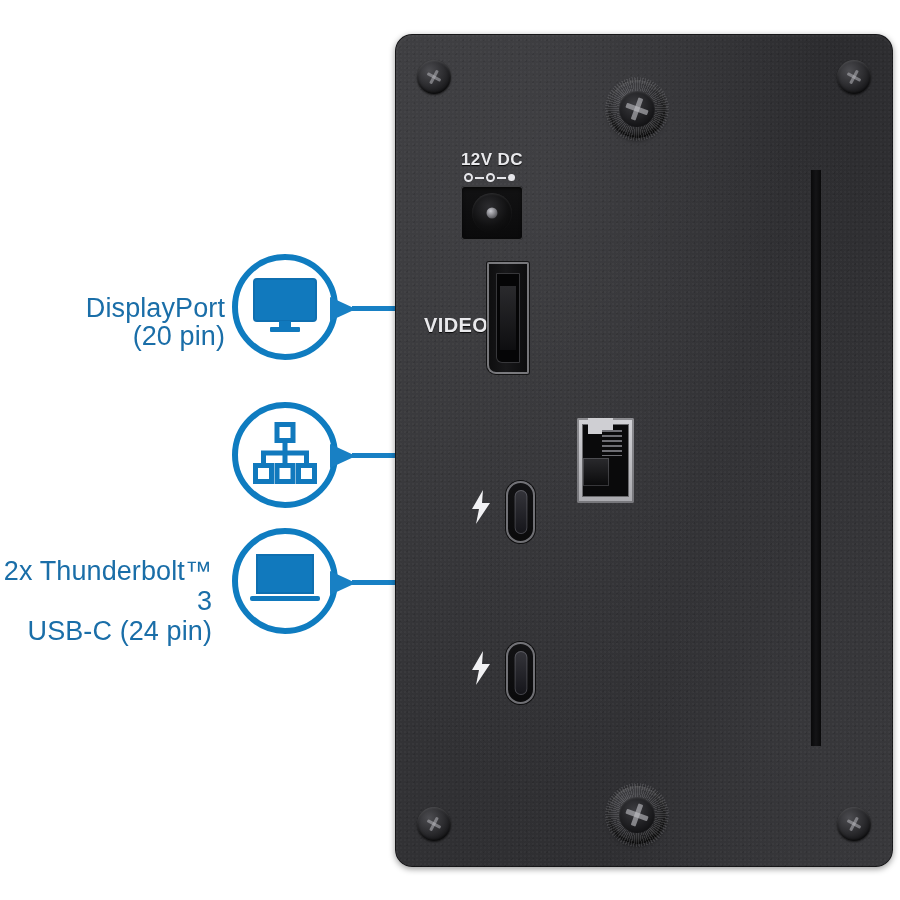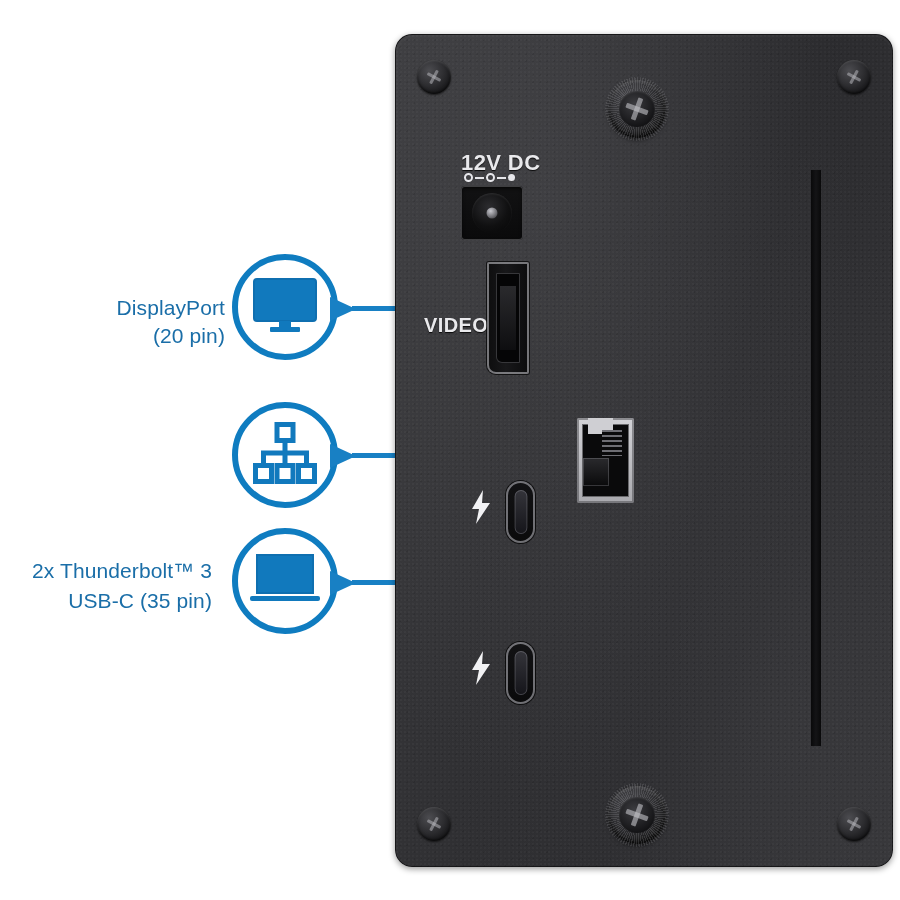--- a/index.html
+++ b/index.html
@@ -4,21 +4,21 @@
 <style>
   html,body{margin:0;padding:0;background:#ffffff;}
   body{width:900px;height:900px;position:relative;overflow:hidden;
        font-family:"Liberation Sans",sans-serif;}
 
   #stage{position:absolute;left:0;top:0;width:900px;height:900px;background:#ffffff;}
 
   
   .callout-label{
     position:absolute;text-align:right;color:#1a6ea8;
-    font-size:21px;line-height:28px;letter-spacing:.1px;white-space:pre-line;
+    font-size:27px;line-height:28px;letter-spacing:.1px;white-space:pre-line;
   }
   .callout-label.two-line{line-height:30px;}
 
   
   .callout-circle{
     position:absolute;border:6px solid #0f7cc0;border-radius:50%;
     background:#ffffff;box-sizing:border-box;
   }
 
   
@@ -211,21 +211,21 @@
       </svg>
     </span>
   </div>
   <div class="lead-arrow" style="left:330px;top:444px;border-top:12px solid transparent;border-bottom:12px solid transparent;border-left:26px solid #1880c4;"></div>
 
   <div class="lead" style="left:352px;top:453px;width:206px;height:5px;"></div>
 
   <div class="lead" style="left:553px;top:453px;width:5px;height:158px;"></div>
 
   <div class="callout-label two-line" style="left:0px;top:556px;width:212px;">2x Thunderbolt™ 3
-USB-C (35 pin)</div>
+USB-C (24 pin)</div>
 
   <div class="callout-circle" style="left:232px;top:528px;width:106px;height:106px;">
     <span style="position:absolute;left:50%;top:50%;transform:translate(-50%,-50%);">
       <svg width="70" height="52" viewBox="0 0 70 52">
         <rect x="7" y="2" width="56" height="38" fill="#1179bd" stroke="#0f6fb0" stroke-width="2"></rect>
         <rect x="0" y="43" width="70" height="5" rx="2" fill="#1179bd"></rect>
       </svg>
     </span>
   </div>
   <div class="lead-arrow" style="left:330px;top:571px;border-top:12px solid transparent;border-bottom:12px solid transparent;border-left:26px solid #1880c4;"></div>
@@ -263,21 +263,21 @@
         <i class="ph"></i>
         <i class="ph2"></i>
       </div>
     <div class="thumbscrew" style="left:213px;top:752px;">
       <i class="knurl"></i>
         <i class="inner"></i>
         <i class="ph"></i>
         <i class="ph2"></i>
       </div>
 
-    <div class="silk" style="left:66px;top:116px;font-size:22px;">12V DC</div>
+    <div class="silk" style="left:66px;top:116px;font-size:17px;">12V DC</div>
     <div class="polarity" style="left:69px;top:139px;">
       <span class="ring"></span>
         <span class="bar"></span>
       <span class="ring"></span>
         <span class="bar"></span>
       <span class="dot"></span>
     </div>
 
     <div id="dc-jack" style="left:66px;top:152px;">
       <i class="barrel"></i>

